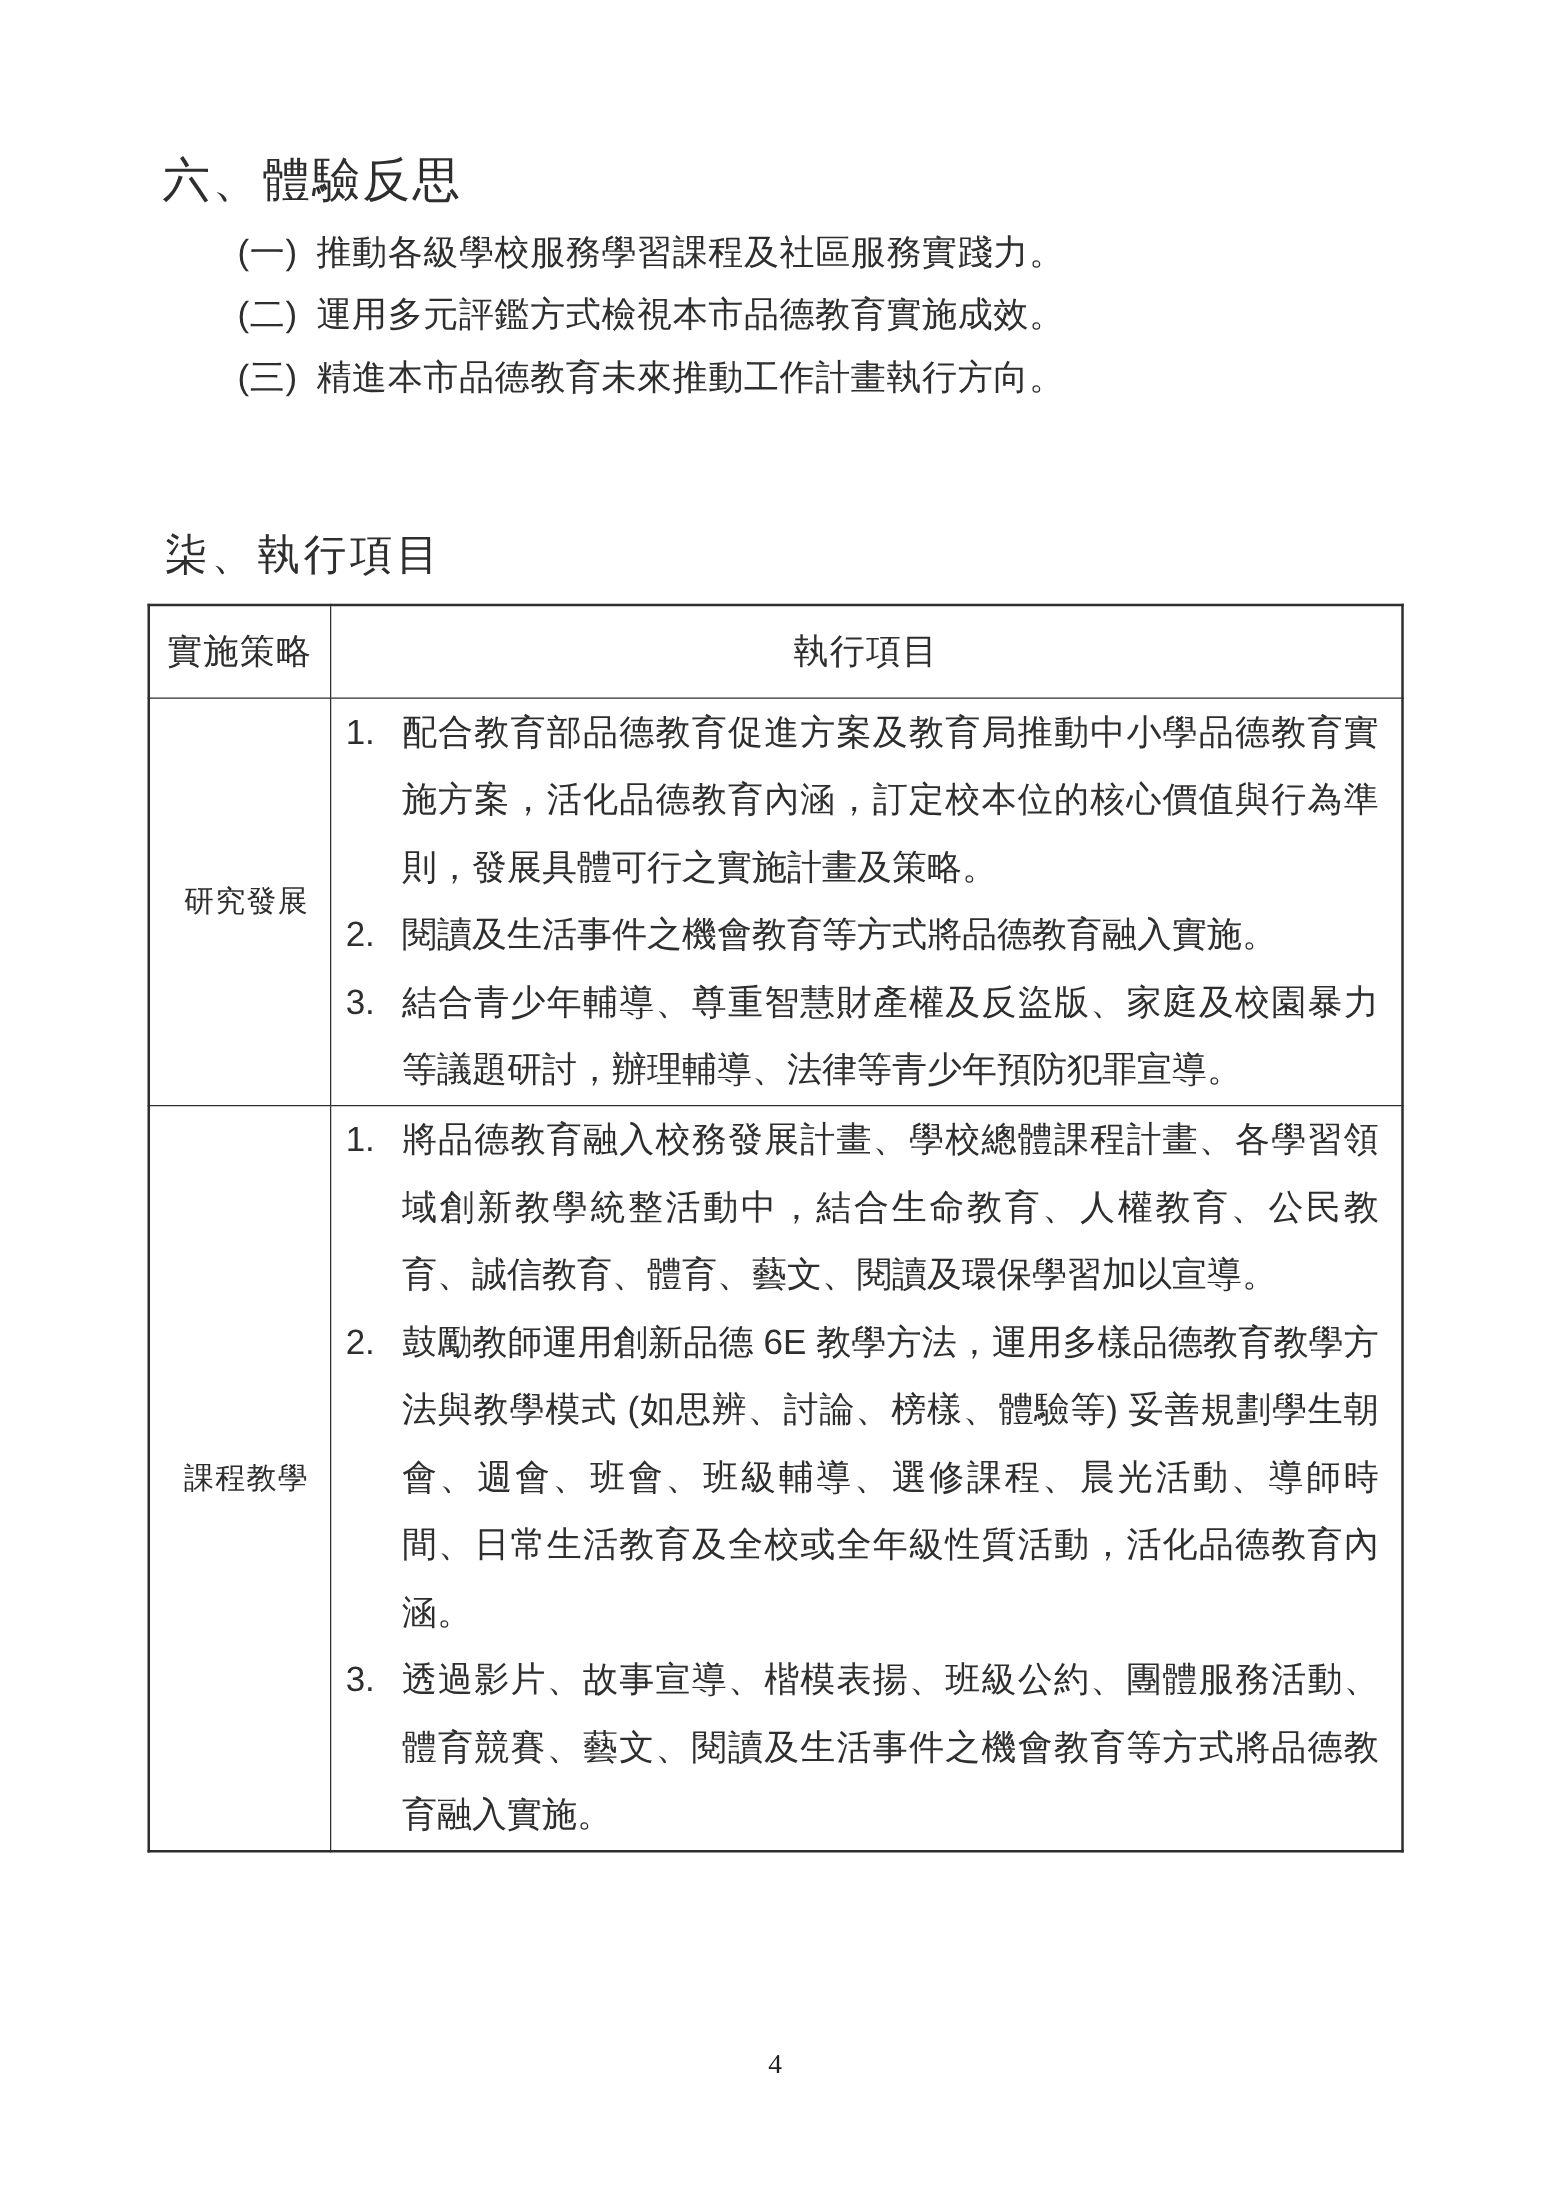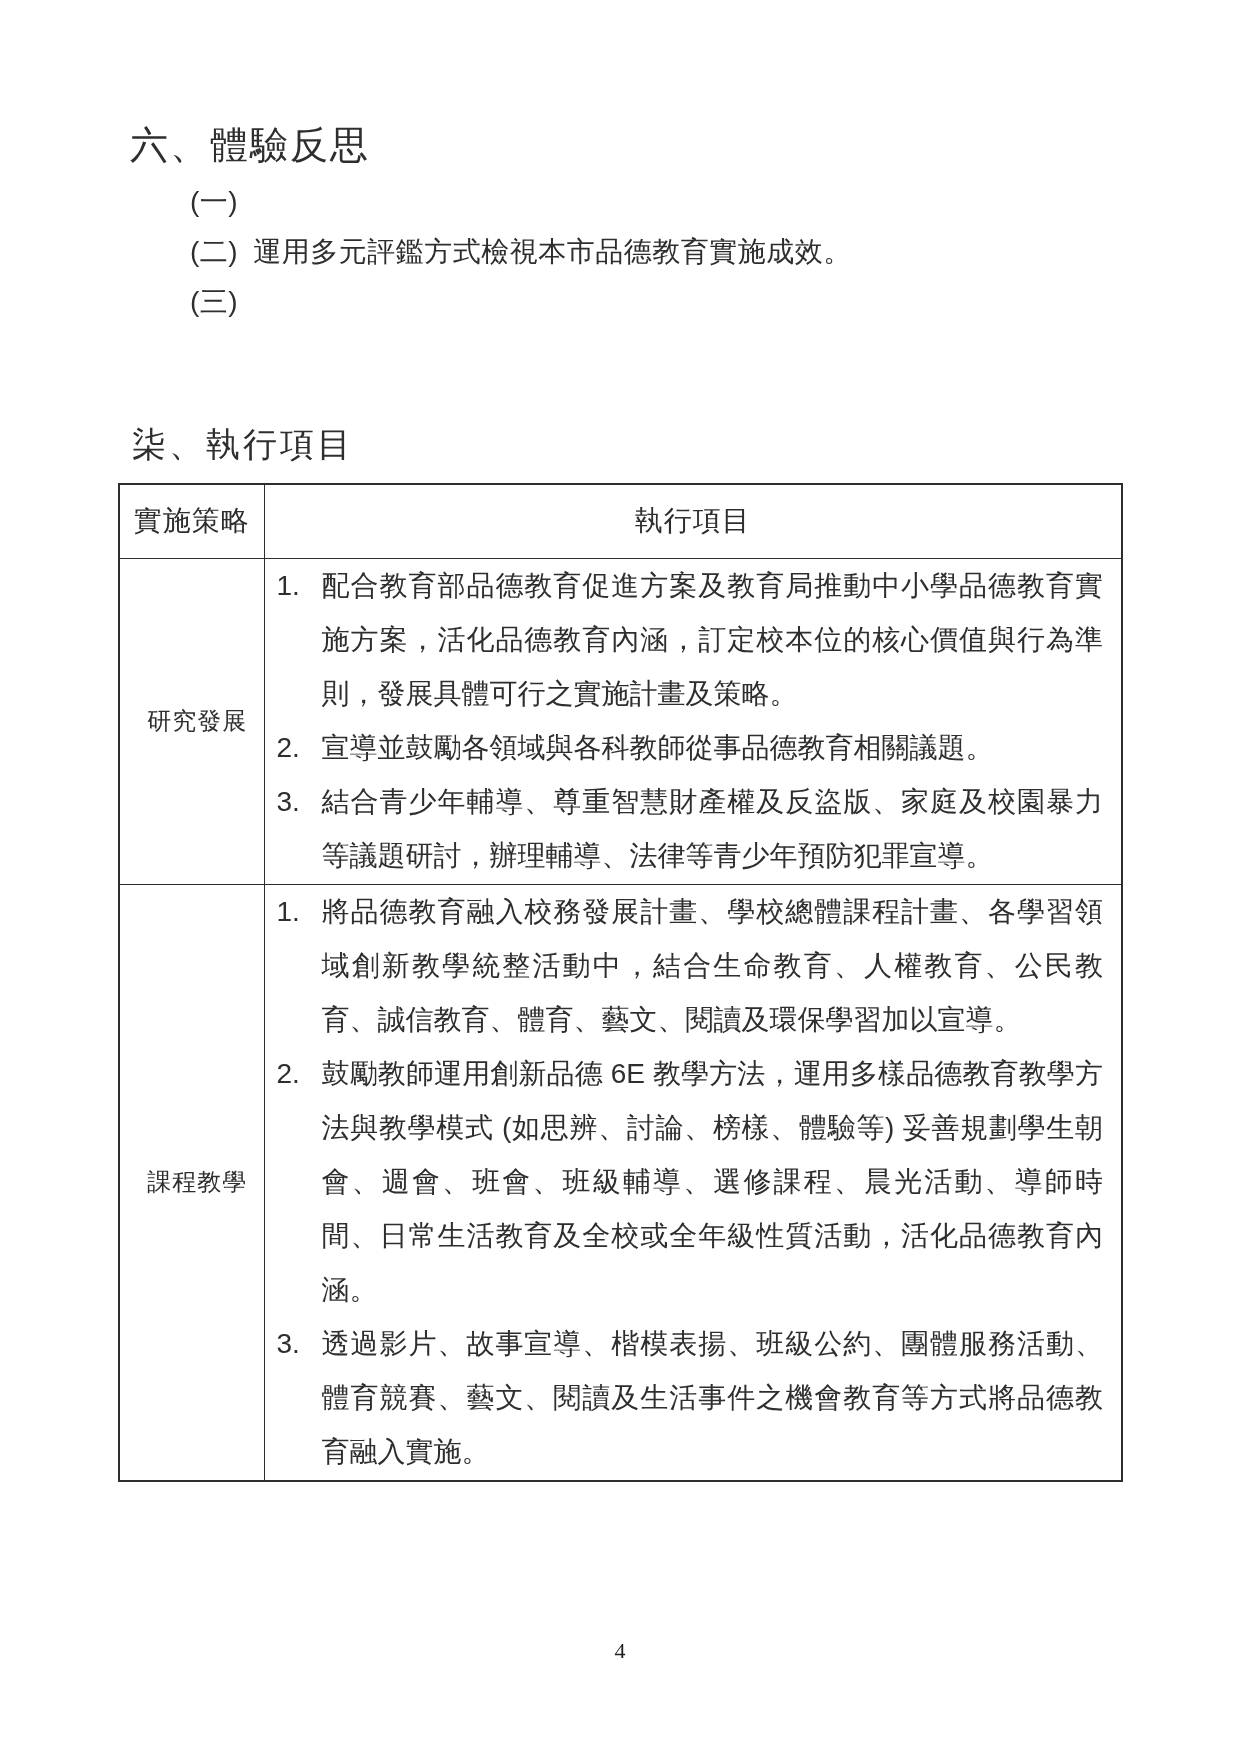--- a/index.html
+++ b/index.html
@@ -118,27 +118,29 @@
 </head>
 <body>
 
 <main>
 
   <h2 class="s6-heading">六、體驗反思</h2>
 
   <div class="s6-items">
     <div class="s6-item">
       <span class="lbl">(一)</span>
+      <span class="txt">推動各級學校服務學習課程及社區服務實踐力。</span>
     </div>
     <div class="s6-item">
       <span class="lbl">(二)</span>
       <span class="txt">運用多元評鑑方式檢視本市品德教育實施成效。</span>
     </div>
     <div class="s6-item">
       <span class="lbl">(三)</span>
+      <span class="txt">精進本市品德教育未來推動工作計畫執行方向。</span>
     </div>
   </div>
 
   <h1 class="s7-heading">柒、執行項目</h1>
 
   <table class="exec-table">
     <colgroup>
       <col class="c1">
       <col class="c2">
     </colgroup>
@@ -150,21 +152,21 @@
 
       <tr class="row1">
         <td class="strategy">研究發展</td>
         <td class="items">
           <div class="oli">
             <span class="num">1.</span>
             <p>配合教育部品德教育促進方案及教育局推動中小學品德教育實施方案，活化品德教育內涵，訂定校本位的核心價值與行為準則，發展具體可行之實施計畫及策略。</p>
           </div>
           <div class="oli">
             <span class="num">2.</span>
-            <p>宣導並鼓勵各領域與各科教師從事品德教育相關議題。</p>
+            <p>閱讀及生活事件之機會教育等方式將品德教育融入實施。</p>
           </div>
           <div class="oli">
             <span class="num">3.</span>
             <p>結合青少年輔導、尊重智慧財產權及反盜版、家庭及校園暴力等議題研討，辦理輔導、法律等青少年預防犯罪宣導。</p>
           </div>
         </td>
       </tr>
 
       <tr class="row2">
         <td class="strategy">課程教學</td>

